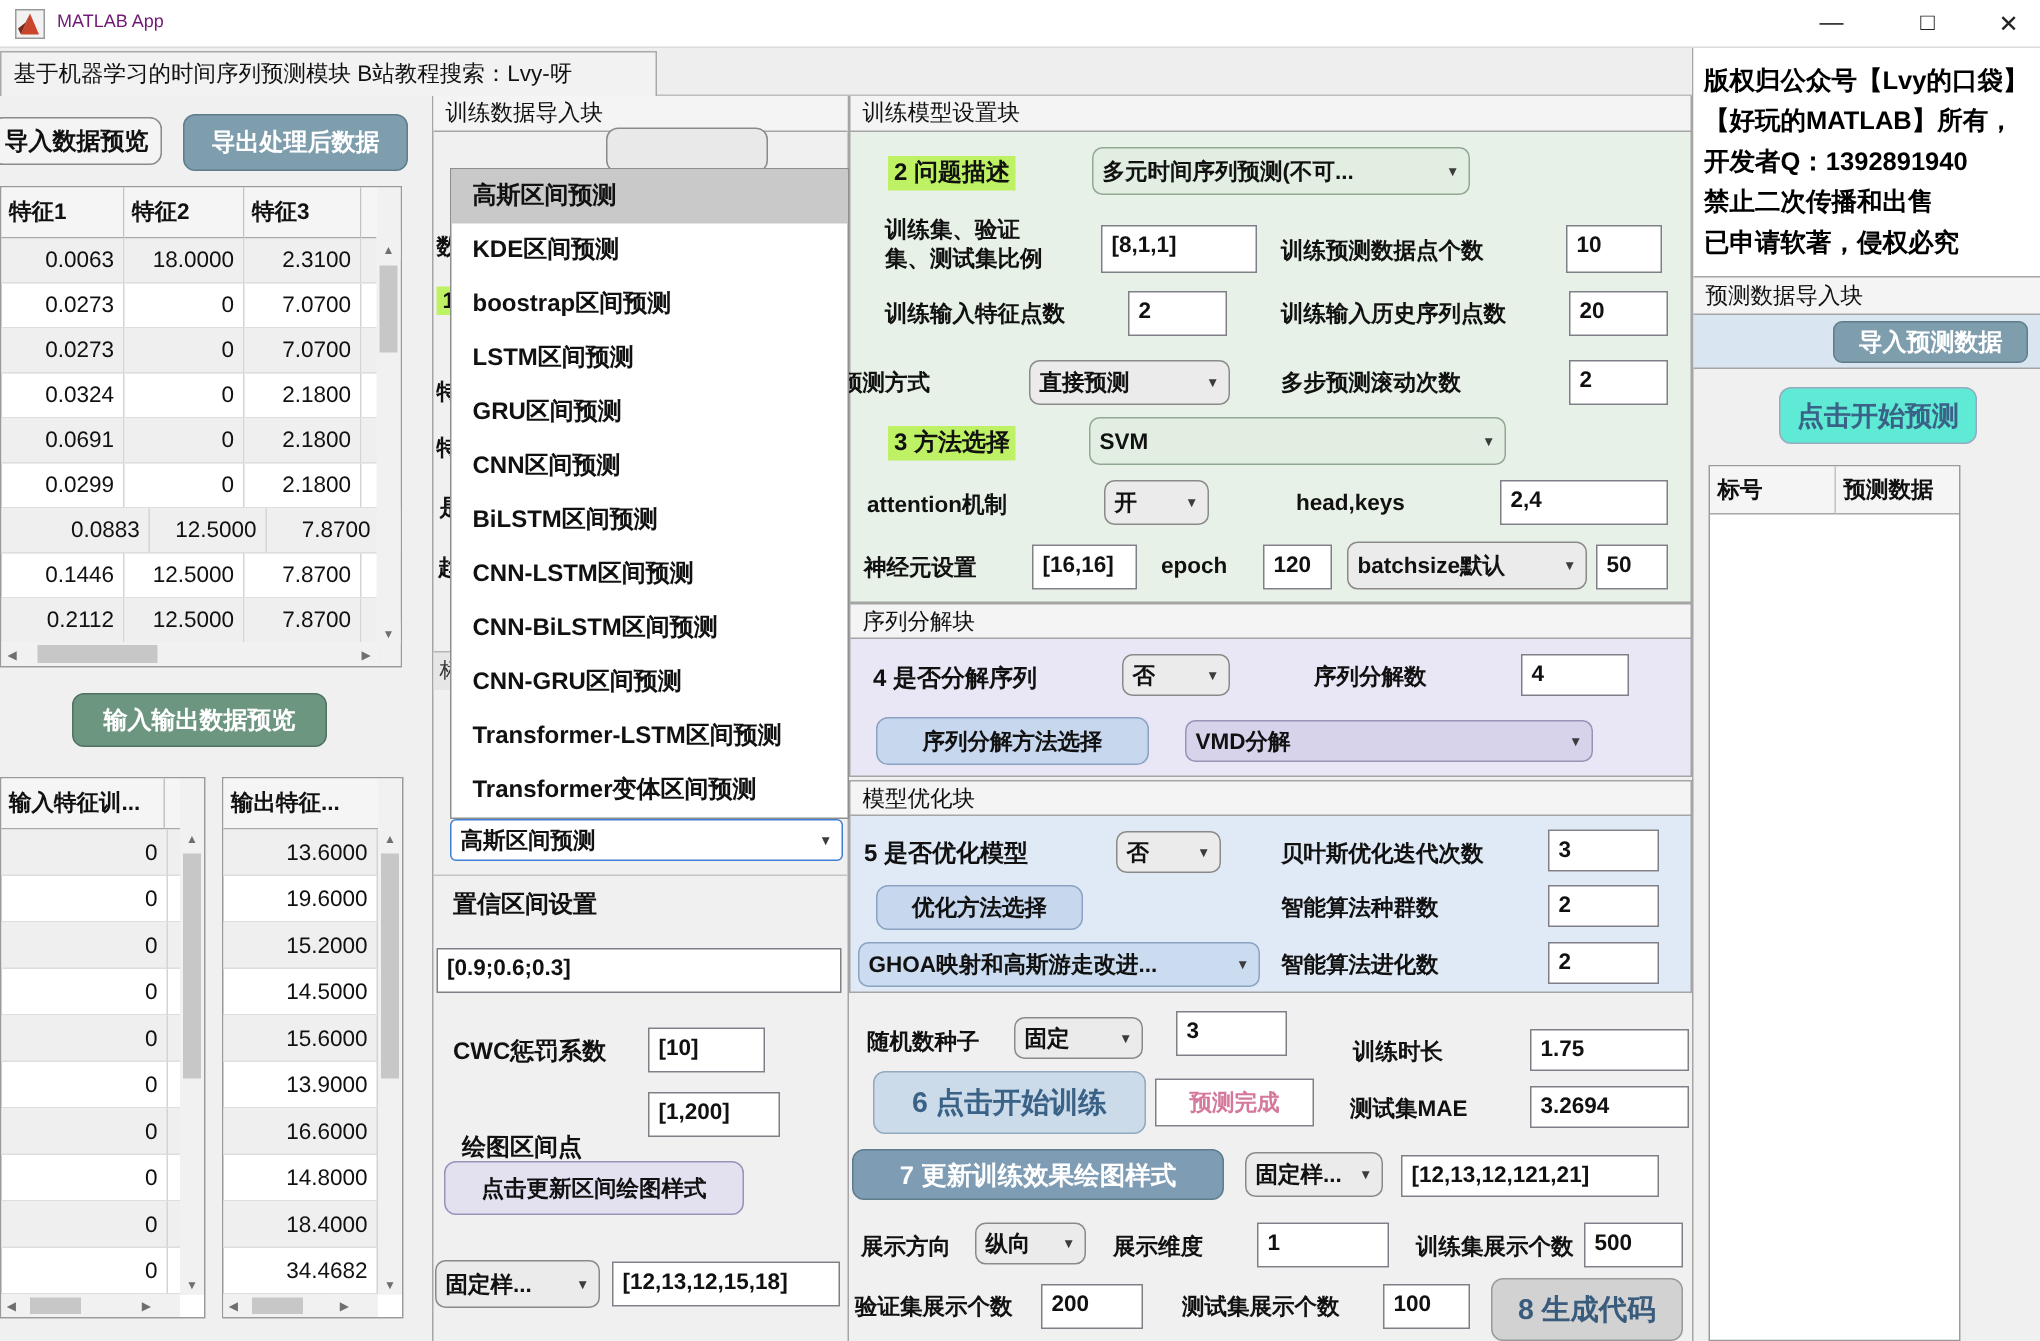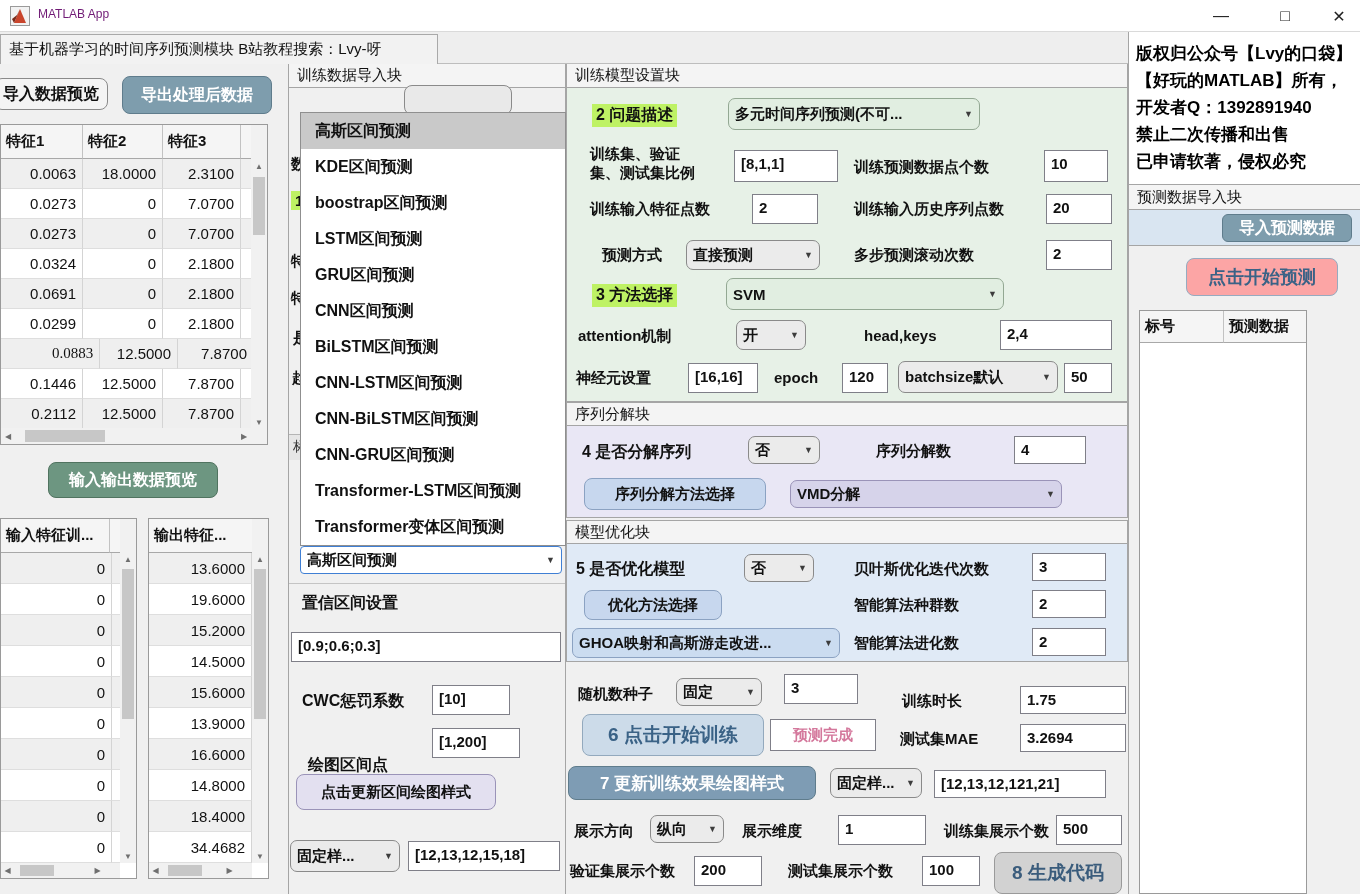--- a/index.html
+++ b/index.html
@@ -67,21 +67,21 @@
       <div>已申请软著，侵权必究</div>
     </div>
   </div>
   <div class="abs panel-title" style="left:1129px;top:184px;width:231px;height:26px;border-top:1px solid #a5a5a5;">
     <span>预测数据导入块</span>
   </div>
   <div class="abs" style="left:1129px;top:210px;width:231px;height:36px;background:#d9e5f1;border-bottom:1px solid #a5a5a5;"></div>
   <div class="abs btn" style="left:1222px;top:214px;width:130px;height:28px;background:#7e9dad;border-color:#5f7c8c;color:#ffffff;font-size:16px;border-radius:6px;">
     <span>导入预测数据</span>
   </div>
-  <div class="abs btn" style="left:1186px;top:258px;width:152px;height:38px;background:#fca5a5;border-color:#96abc0;color:#3a6286;font-size:18px;">
+  <div class="abs btn" style="left:1186px;top:258px;width:132px;height:38px;background:#5eead4;border-color:#96abc0;color:#3a6286;font-size:18px;">
     <span>点击开始预测</span>
   </div>
   <div class="abs tbl" style="left:1139px;top:310px;width:168px;height:584px;">
     <div class="rowz">
       <div class="th" style="width:84px;height:32px;">标号</div>
       <div class="th" style="width:82px;height:32px;border-right:none;">预测数据</div>
     </div>
     <div style="height:550px;background:#ffffff;"></div>
   </div>
 
@@ -130,21 +130,21 @@
         <div class="td" style="width:78px;height:30px;">2.1800</div>
         <div class="td" style="width:10px;height:30px;"></div>
       </div>
     <div class="rowz">
         <div class="td" style="width:82px;height:30px;">0.0299</div>
         <div class="td" style="width:80px;height:30px;">0</div>
         <div class="td" style="width:78px;height:30px;">2.1800</div>
         <div class="td" style="width:10px;height:30px;"></div>
       </div>
     <div class="rowz">
-        <div class="td" style="width:102px;height:30px;font-family:Liberation Serif, serif;">0.0883</div>
+        <div class="td" style="width:102px;height:30px;">0.0883</div>
         <div class="td" style="width:80px;height:30px;">12.5000</div>
         <div class="td" style="width:78px;height:30px;">7.8700</div>
         <div class="td" style="width:10px;height:30px;"></div>
       </div>
     <div class="rowz">
         <div class="td" style="width:82px;height:30px;">0.1446</div>
         <div class="td" style="width:80px;height:30px;">12.5000</div>
         <div class="td" style="width:78px;height:30px;">7.8700</div>
         <div class="td" style="width:10px;height:30px;"></div>
       </div>
@@ -352,21 +352,21 @@
   </div>
   <div class="abs inp" style="left:734px;top:150px;width:104px;height:32px;">[8,1,1]</div>
   <span class="abs lbl" style="left:854px;top:158px;">训练预测数据点个数</span>
   <div class="abs inp" style="left:1044px;top:150px;width:64px;height:32px;">10</div>
 
   <span class="abs lbl" style="left:590px;top:200px;">训练输入特征点数</span>
   <div class="abs inp" style="left:752px;top:194px;width:66px;height:30px;">2</div>
   <span class="abs lbl" style="left:854px;top:200px;">训练输入历史序列点数</span>
   <div class="abs inp" style="left:1046px;top:194px;width:66px;height:30px;">20</div>
 
-  <span class="abs lbl" style="left:602px;top:246px;">预测方式</span>
+  <span class="abs lbl" style="left:560px;top:246px;">预测方式</span>
   <div class="abs combo" style="left:686px;top:240px;width:134px;height:30px;">
     <span>直接预测</span>
     <span class="chev">▼</span>
   </div>
   <span class="abs lbl" style="left:854px;top:246px;">多步预测滚动次数</span>
   <div class="abs inp" style="left:1046px;top:240px;width:66px;height:30px;">2</div>
 
   <span class="abs lbl chip" style="left:592px;top:284px;font-size:16px;">3 方法选择</span>
   <div class="abs combo" style="left:726px;top:278px;width:278px;height:32px;background:#e1eee1;border-color:#93a893;">
     <span>SVM</span>

